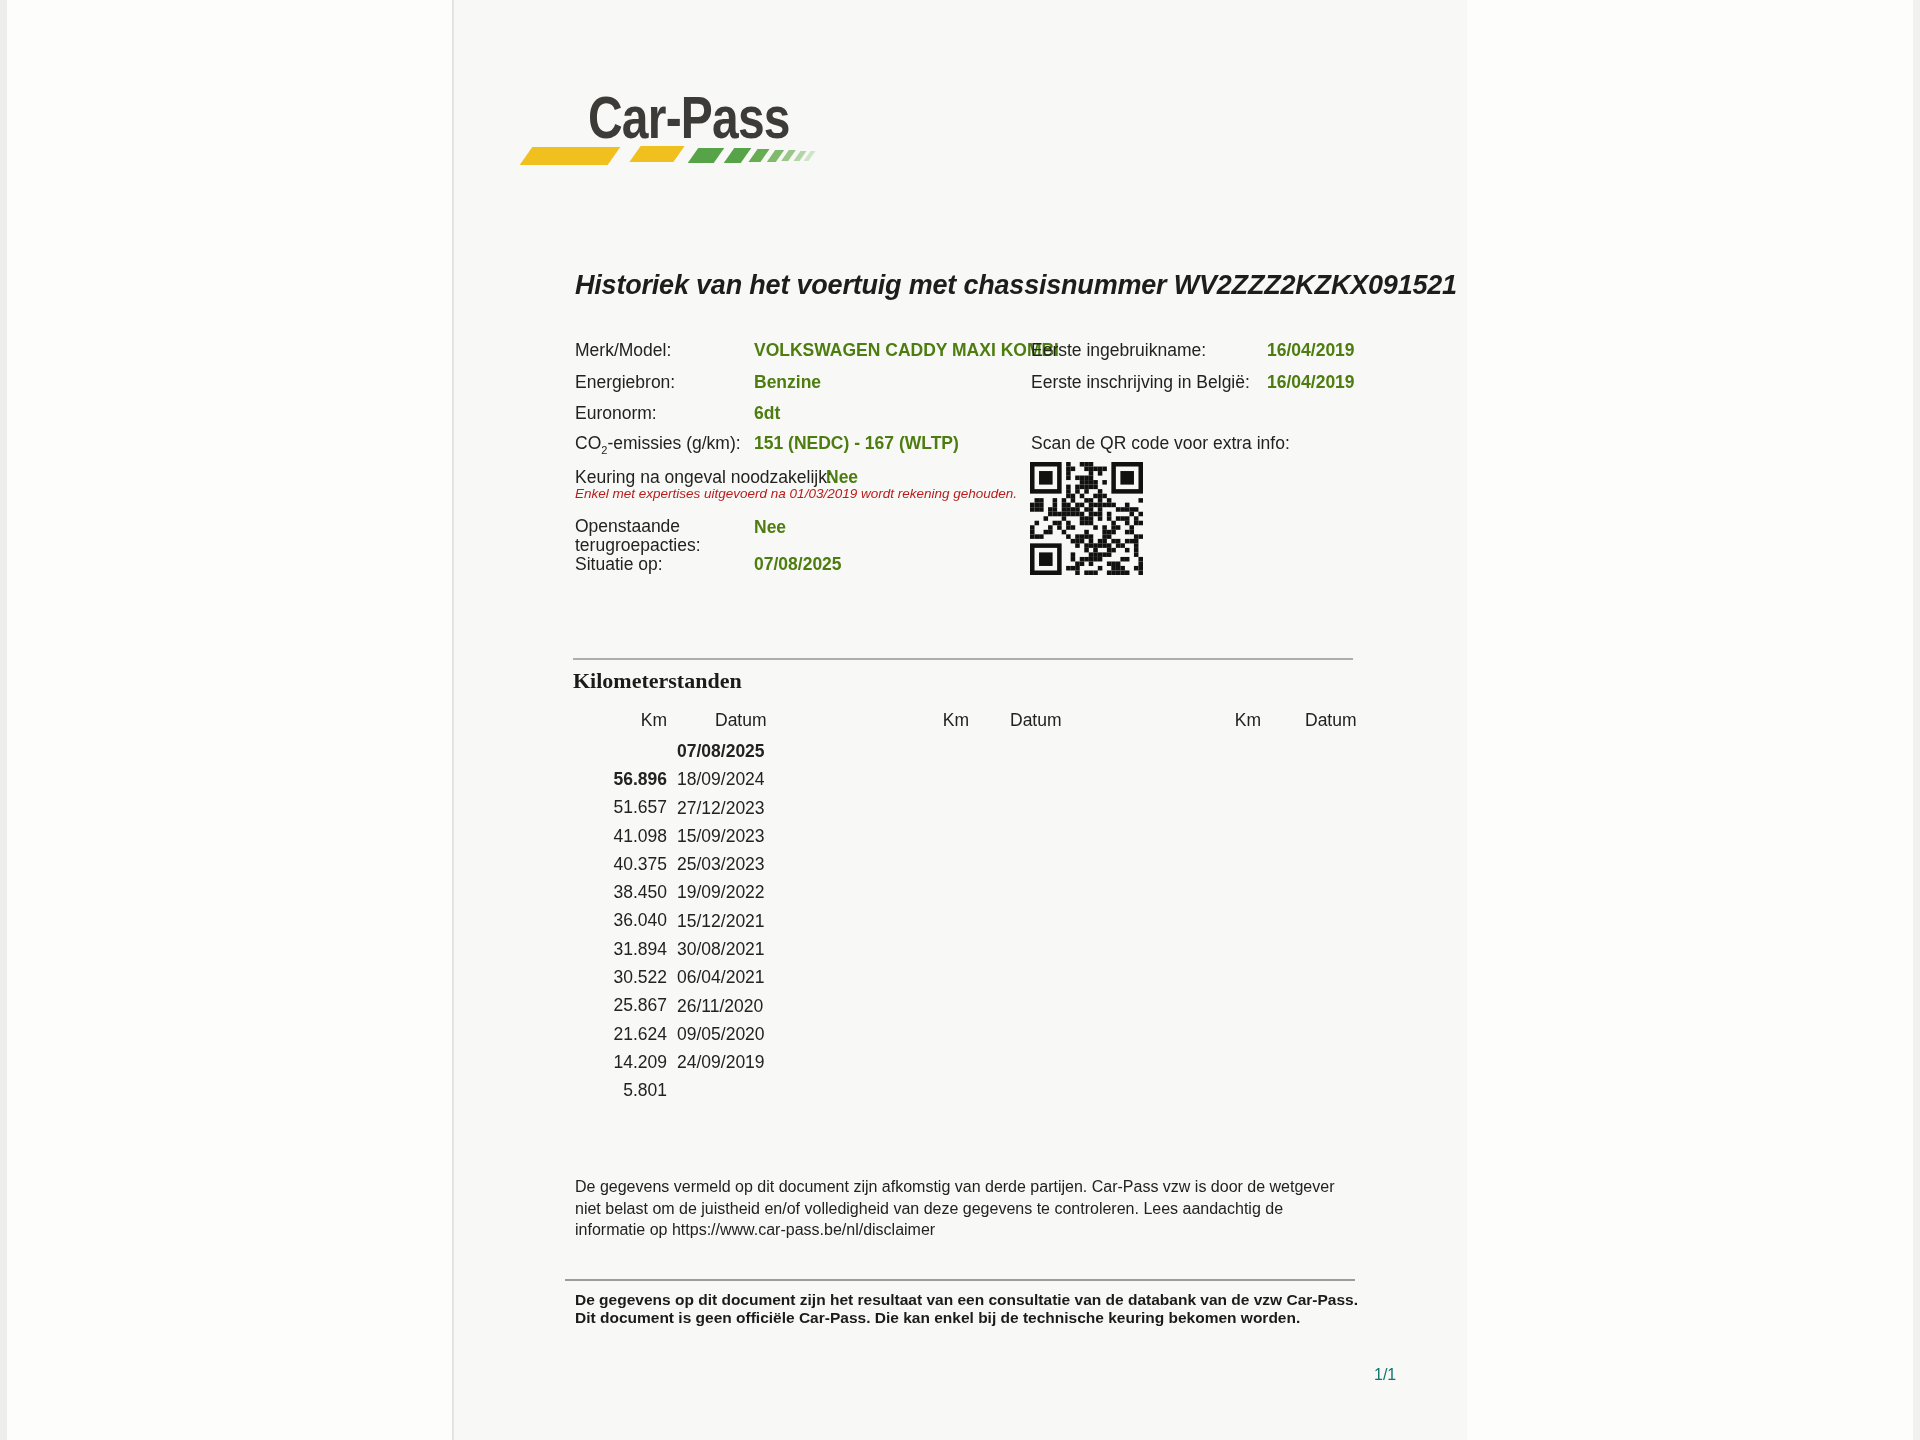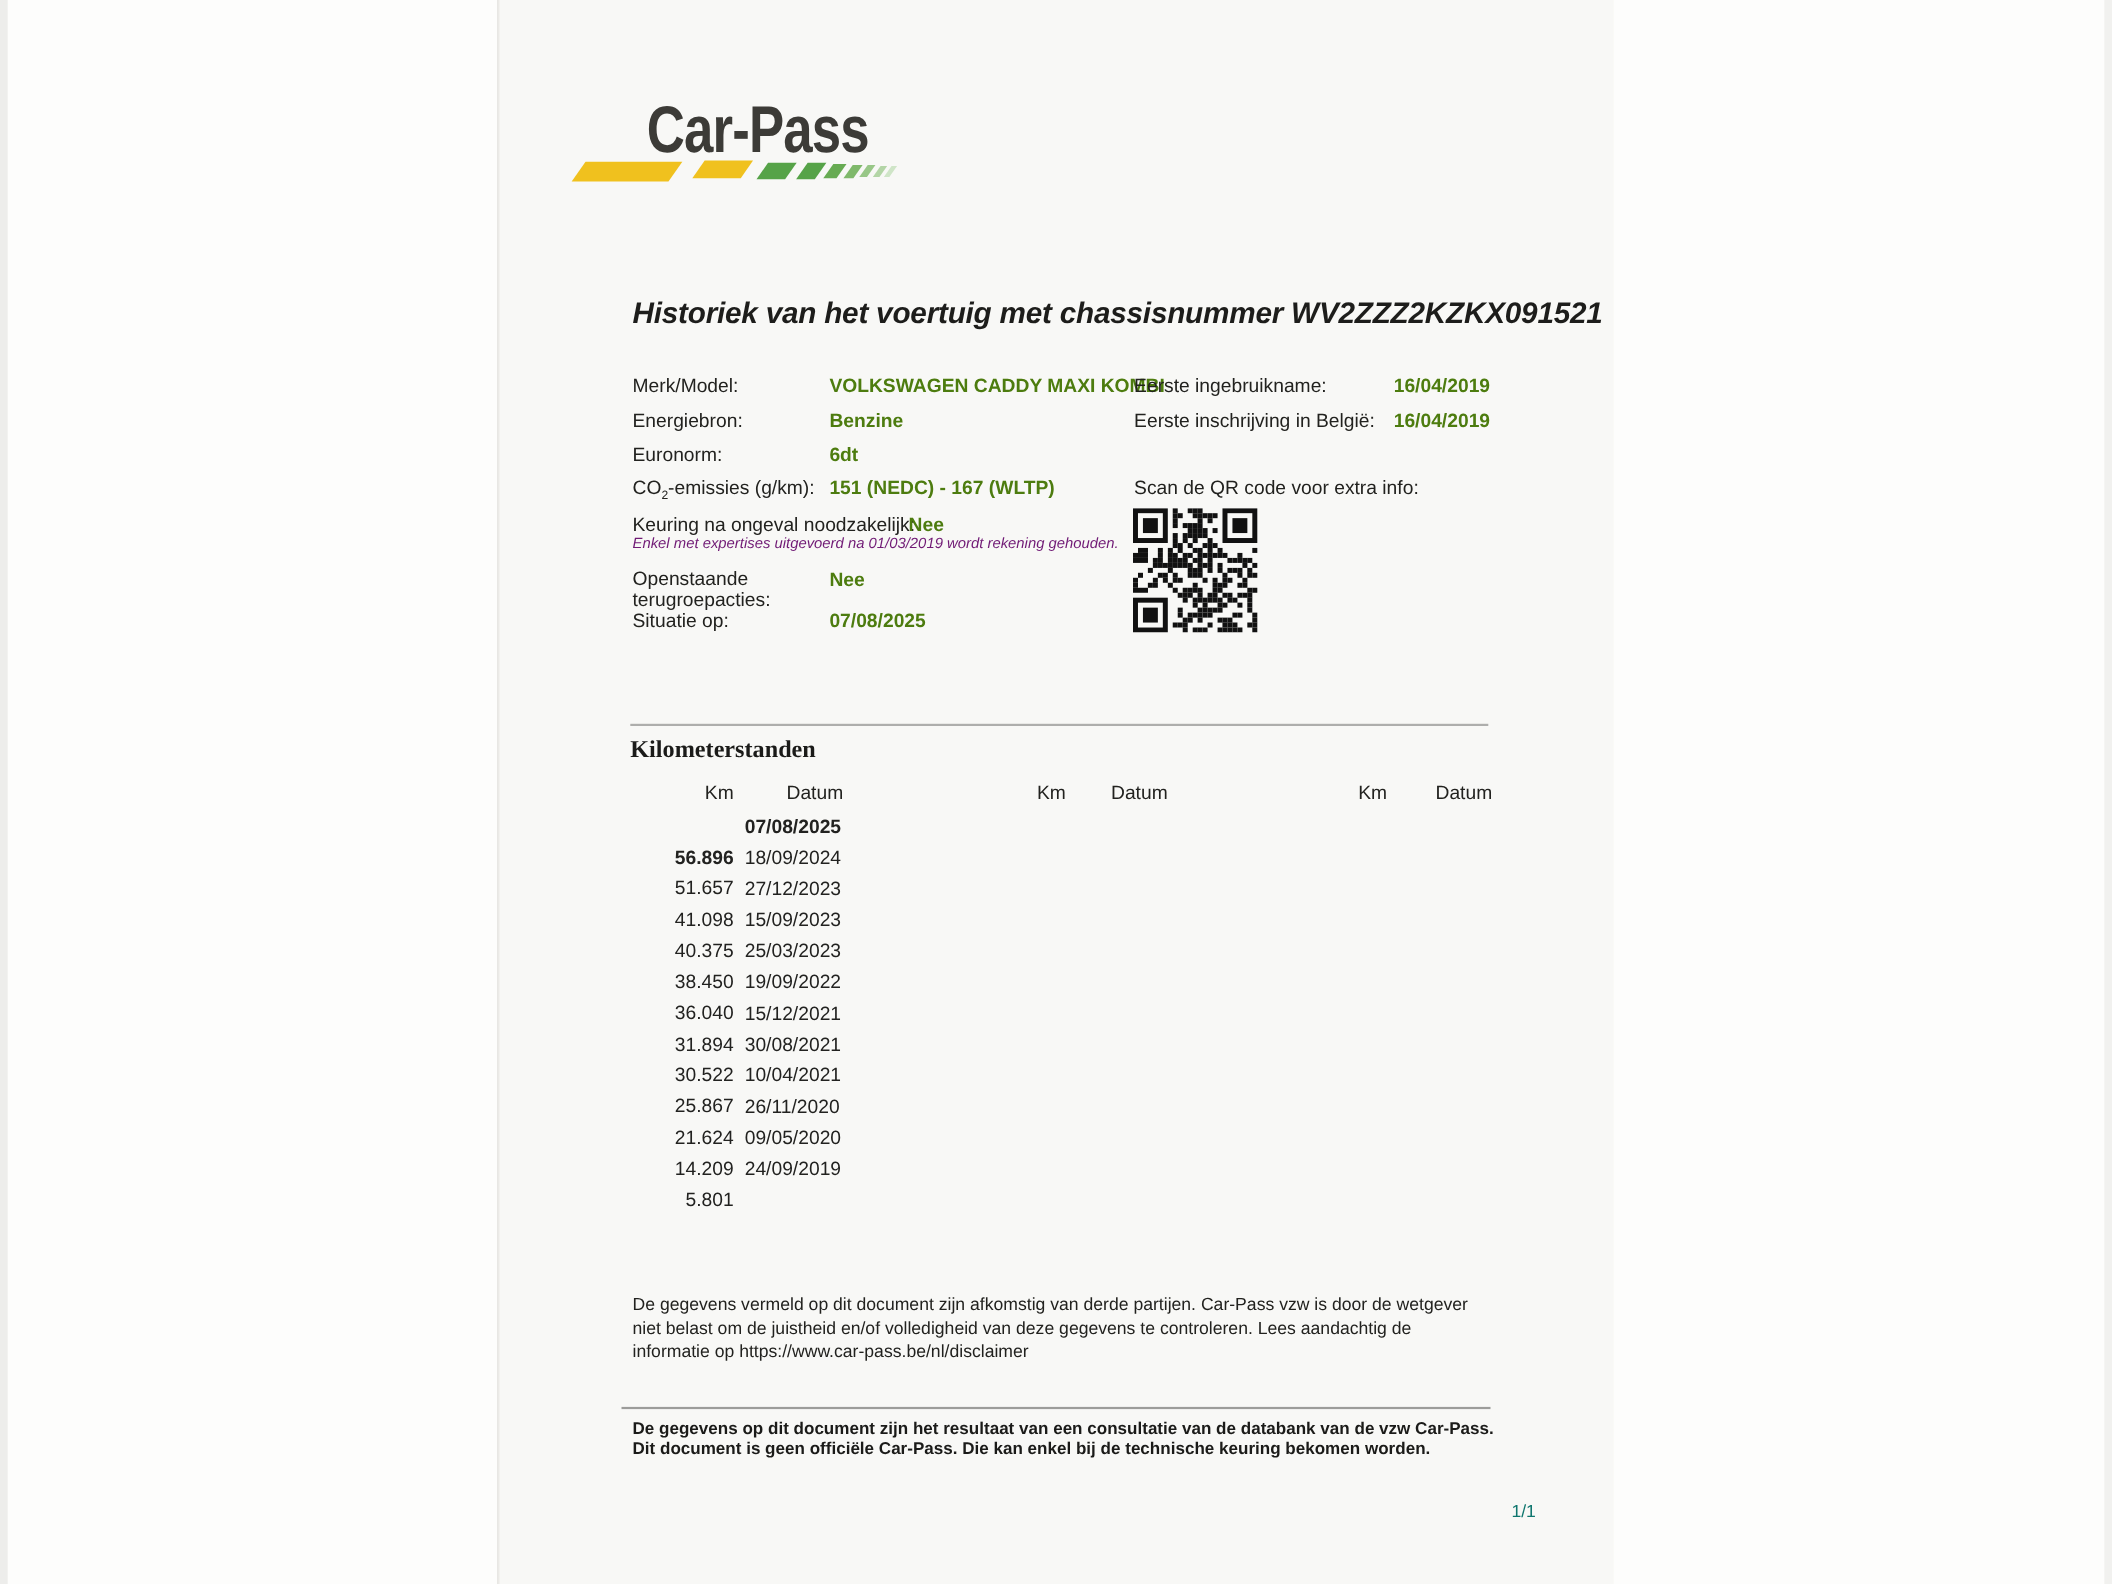--- a/index.html
+++ b/index.html
@@ -31,21 +31,21 @@
     transform:scaleX(.8);transform-origin:left top;white-space:nowrap;
   }
   .para{position:absolute;transform:skewX(-35deg);}
 
   
   .doc-title{font-size:27px;font-weight:bold;font-style:italic;color:#1d1d1b;white-space:nowrap;letter-spacing:-0.2px;}
 
   
   .lbl{font-size:17.5px;color:#22221f;white-space:nowrap;}
   .val{font-size:17.5px;font-weight:bold;color:#4d7c0f;white-space:nowrap;}
-  .note{font-size:13.5px;font-style:italic;color:#701a75;white-space:nowrap;}
+  .note{font-size:13.5px;font-style:italic;color:#b91c1c;white-space:nowrap;}
   .multiline{white-space:pre-line;line-height:19px;}
   sub.co2{font-size:11px;}
 
   .hr{position:absolute;height:2px;background:#aeaeac;}
   .section-heading{font-size:22px;font-weight:bold;color:#1b1b19;white-space:nowrap;}
 
   
   .th{font-size:17.5px;color:#22221f;position:absolute;white-space:nowrap;}
   .km-rows{position:absolute;left:560px;top:741px;width:400px;}
   .km-row{height:28.3px;display:flex;align-items:flex-start;font-size:17.5px;}
@@ -384,21 +384,21 @@
     <div class="km-row">
         <span class="km">31.894</span>
         <span class="datum">15/12/2021</span>
       </div>
     <div class="km-row">
         <span class="km">30.522</span>
         <span class="datum">30/08/2021</span>
       </div>
     <div class="km-row">
         <span class="km">25.867</span>
-        <span class="datum">10/04/2021</span>
+        <span class="datum">06/04/2021</span>
       </div>
     <div class="km-row">
         <span class="km">21.624</span>
         <span class="datum">26/11/2020</span>
       </div>
     <div class="km-row">
         <span class="km">14.209</span>
         <span class="datum">09/05/2020</span>
       </div>
     <div class="km-row">

